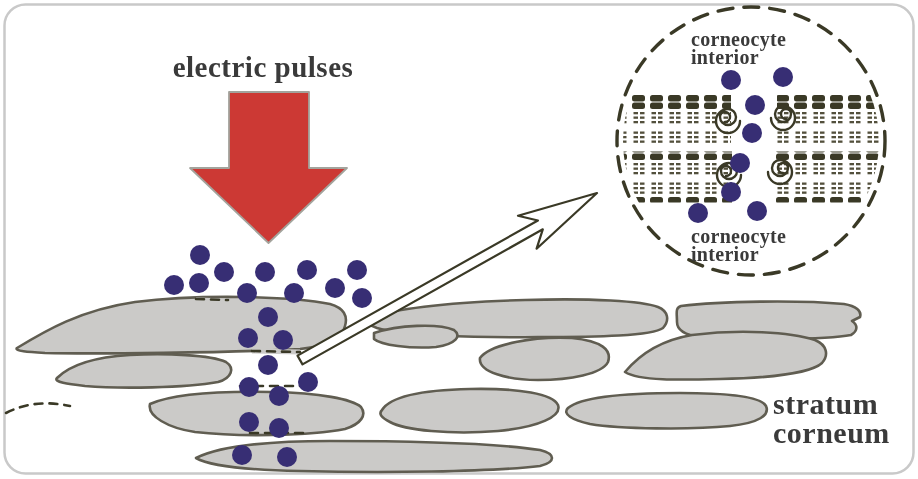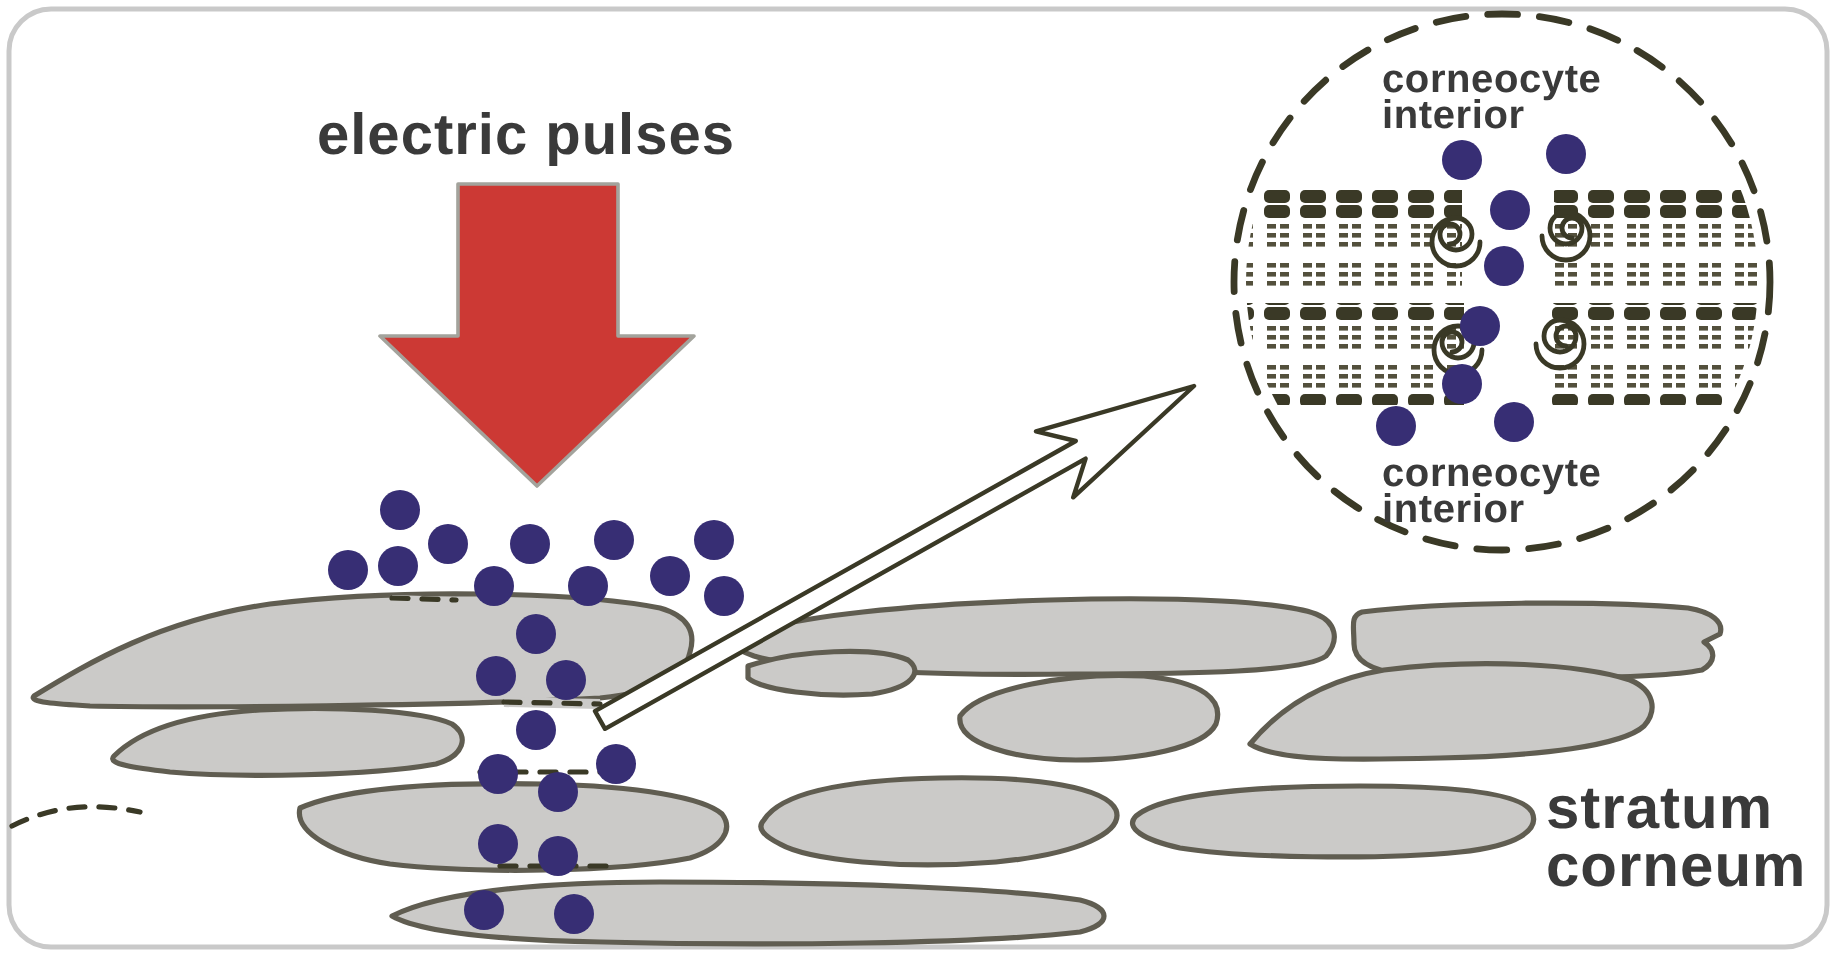--- a/index.html
+++ b/index.html
@@ -1,16 +1,16 @@
 <!DOCTYPE html>
 <html style="--pulse-arrow: #cc3934; --pulse-arrow-outline: #a3a39c; --molecule: #372e74; --cell-fill: #cbcac8; --cell-outline: #605d51; --ink: #3a3926; --lipid-tail: #53503c; --text: #3a3a3a; --frame-border: #c9c9c9;"><head>
 <meta charset="utf-8">
 <style>
   html,body{margin:0;padding:0;background:#ffffff;}
-  .stage{width:918px;height:479px;position:relative;font-family:Liberation Sans, sans-serif;}
+  .stage{width:918px;height:479px;position:relative;font-family:Liberation Serif, serif;}
   svg{display:block;}
   .frame{fill:#ffffff;stroke:var(--frame-border);stroke-width:2.5;}
   .cell{fill:var(--cell-fill);stroke:var(--cell-outline);stroke-width:2.6;stroke-linejoin:round;}
   .erase{stroke:var(--cell-fill);stroke-width:5;fill:none;}
   .perm-dash{stroke:var(--ink);stroke-width:2.6;fill:none;stroke-dasharray:8 7;stroke-linecap:round;}
   .pulse-arrow{fill:var(--pulse-arrow);stroke:var(--pulse-arrow-outline);stroke-width:1.8;stroke-linejoin:round;}
   .mag-arrow{fill:#ffffff;stroke:var(--ink);stroke-width:2.2;stroke-linejoin:round;}
   .dot{fill:var(--molecule);}
   .inset-circle{fill:#ffffff;stroke:var(--ink);stroke-width:3.4;stroke-dasharray:15 11;stroke-linecap:round;}
   .lipid-head{fill:var(--ink);}

